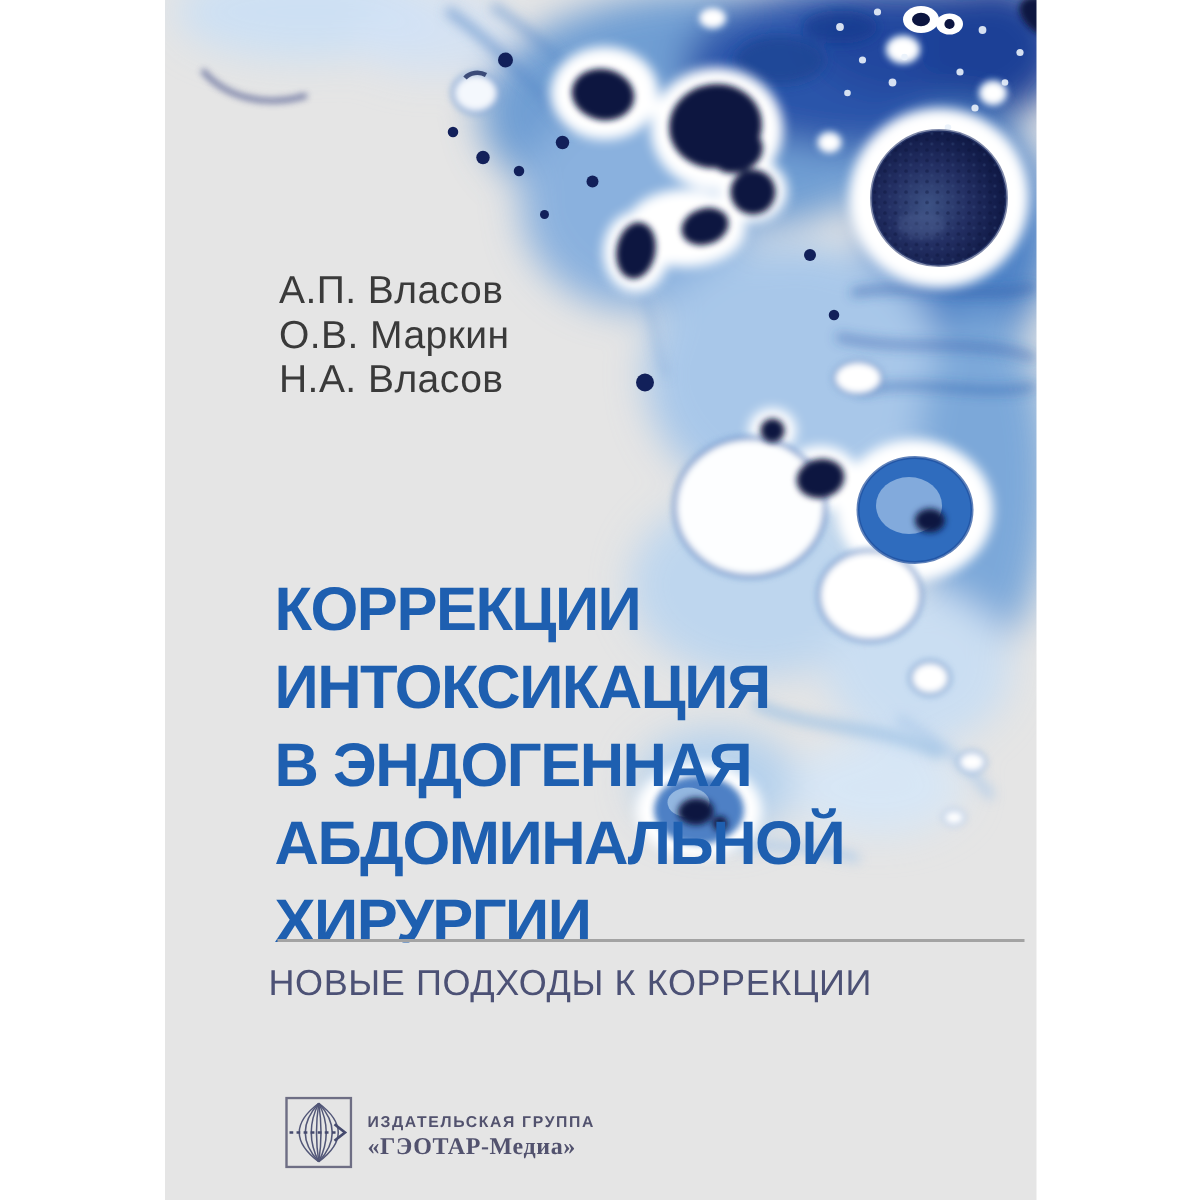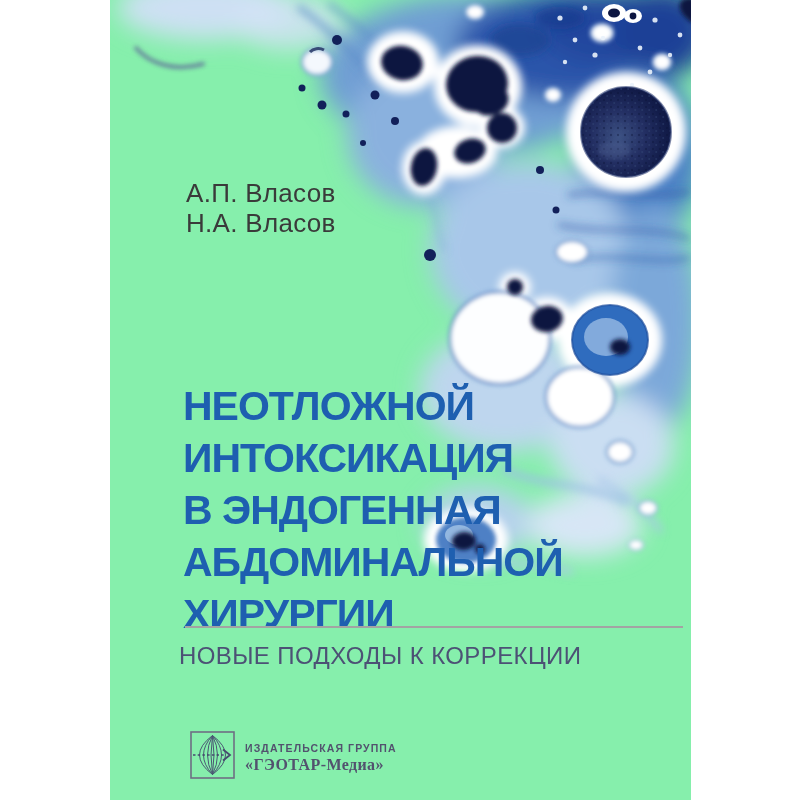--- a/index.html
+++ b/index.html
@@ -1,18 +1,18 @@
 <!DOCTYPE html>
 <html style="--title-blue: #1e5fb0; --subtitle-indigo: #4c5175; --author-gray: #3a3a3a; --publisher-indigo: #52526e; --rule-gray: #a3a3a3; --art-navy: #0d1540; --art-deep-blue: #1e3f96; --art-mid-blue: #4d82c6; --art-light-blue: #b6d1ec;"><head>
 <meta charset="utf-8">
 <style>
   html,body{margin:0;padding:0;background:#ffffff;}
   body{width:800px;height:800px;position:relative;overflow:hidden;
        font-family:"Liberation Sans",sans-serif;}
-  .cover{position:absolute;inset:0;background:#86efac;}
+  .cover{position:absolute;inset:0;background:#e5e5e5;}
   .art{position:absolute;left:0;top:0;width:800px;height:800px;pointer-events:none;}
 
   .authors{position:absolute;left:186px;top:179px;
            font-size:26px;line-height:29.5px;letter-spacing:0.3px;
            color:var(--author-gray,#3a3a3a);font-weight:400;}
   .title{position:absolute;left:183px;top:380px;width:520px;
          font-size:41px;line-height:52px;font-weight:bold;letter-spacing:-1px;
          color:var(--title-blue,#1e5fb0);}
   .rule{position:absolute;left:185px;top:626px;width:498px;height:2px;
         background:var(--rule-gray,#a3a3a3);}
@@ -174,25 +174,26 @@
         <circle cx="556" cy="210" r="3.5"></circle>
     </g>
     <path d="M310,52 a10,8 0 0 1 14,-2" stroke="#1c2a5e" stroke-width="3" fill="none" opacity="0.8"></path>
 
     <rect x="691" y="0" width="109" height="800" fill="#ffffff"></rect>
     <rect x="0" y="0" width="110" height="800" fill="#ffffff"></rect>
   </svg>
 
   <div class="authors">
     <div>А.П. Власов</div>
+    <div>О.В. Маркин</div>
     <div>Н.А. Власов</div>
   </div>
 
   <div class="title">
-    <div>НЕОТЛОЖНОЙ</div>
+    <div>КОРРЕКЦИИ</div>
     <div>ИНТОКСИКАЦИЯ</div>
     <div>В ЭНДОГЕННАЯ</div>
     <div>АБДОМИНАЛЬНОЙ</div>
     <div>ХИРУРГИИ</div>
   </div>
 
   <div class="rule"></div>
   <div class="subtitle">НОВЫЕ ПОДХОДЫ К КОРРЕКЦИИ</div>
 
   <div class="publisher">

